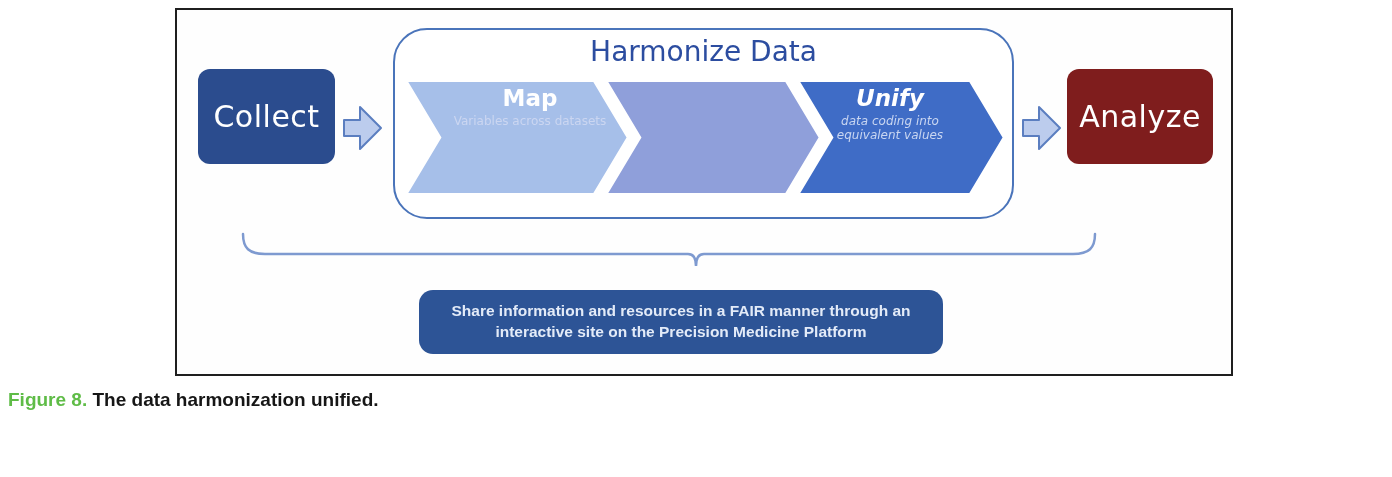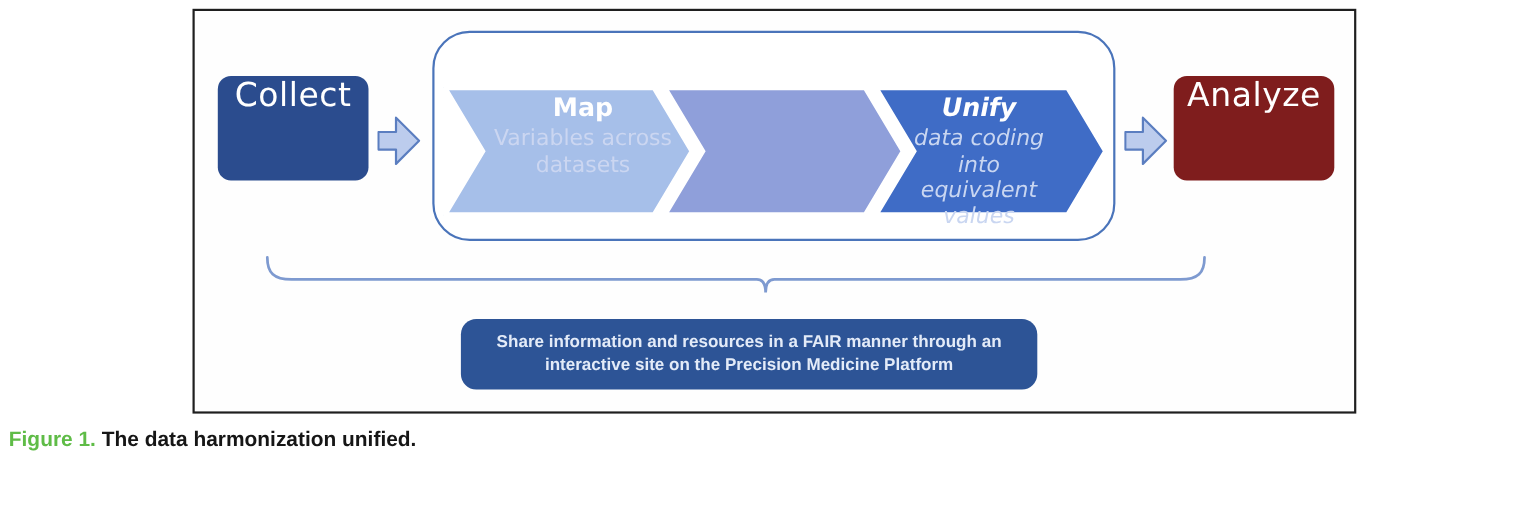--- a/index.html
+++ b/index.html
@@ -6,21 +6,21 @@
   .page {
     position:relative; width:1392px; height:477px; background:#ffffff;
     font-family:"DejaVu Sans", sans-serif; overflow:hidden;
   }
   .frame {
     position:absolute; left:175px; top:8px; width:1058px; height:368px;
     border:2px solid #1f1f1f; background:#fefefe; box-sizing:border-box;
   }
   .node-box {
     position:absolute; border-radius:12px; color:#ffffff;
-    display:flex; align-items:flex-start; justify-content:center;
+    display:flex; align-items:center; justify-content:center;
     font-size:30px; letter-spacing:0.5px;
   }
   .collect { left:21px; top:59px; width:137px; height:95px; }
   .analyze { left:890px; top:59px; width:146px; height:95px; }
   .flow-arrow { position:absolute; width:40px; height:48px; }
   .arrow-1 { left:166px; top:94px; }
   .arrow-2 { left:845px; top:94px; }
   .harmonize {
     position:absolute; left:216px; top:18px; width:621px; height:191px;
     background:#ffffff; border:2px solid #4a74ba; border-radius:34px;
@@ -31,21 +31,21 @@
   }
   .chevron-row { position:absolute; left:8px; top:48px; width:604px; height:119px; }
   .chev-text {
     position:absolute; top:48px; height:119px; width:200px;
     display:flex; flex-direction:column; align-items:center; pointer-events:none;
   }
   .chev-1 { left:35px; }
   .chev-2 { left:210px; }
   .chev-3 { left:395px;font-style:italic; }
   .chev-label { margin-top:7px; font-size:23px; font-weight:bold; color:#ffffff; }
-  .chev-desc { margin-top:3px; font-size:20px; line-height:1.18; text-align:center; }
+  .chev-desc { margin-top:3px; font-size:12px; line-height:1.18; text-align:center; }
   .chev-1 .chev-desc { max-width:170px; color:#cbd6f1; }
   .chev-2 .chev-desc { max-width:130px; color:#ced5f2; }
   .chev-3 .chev-desc { max-width:140px; color:#c9d6f1; }
   .brace-svg { position:absolute; left:64px; top:222px; width:856px; height:40px; }
   .share-box {
     position:absolute; left:242px; top:280px; width:524px; height:64px;
     border-radius:14px; color:#e3ebf8; box-sizing:border-box;
     display:flex; align-items:center; justify-content:center; text-align:center;
     font-family:"Liberation Sans", sans-serif; font-weight:bold; font-size:15.5px;
     line-height:1.35; padding:0 24px;
@@ -66,20 +66,21 @@
 
     <div class="node-box collect" style="background: rgb(43, 76, 142);">
       <span>Collect</span>
     </div>
 
     <svg class="flow-arrow arrow-1" viewBox="0 0 40 48">
       <path d="M1 16 H17 V3 L38 24 L17 45 V32 H1 Z" stroke-width="2" stroke-linejoin="round" stroke="#5b7ec0" fill="#bccced"></path>
     </svg>
 
     <div class="harmonize">
+      <div class="harmonize-title">Harmonize Data</div>
 
       <svg class="chevron-row" viewBox="0 0 604 119">
         <polygon points="0,1 192,1 227,59.5 192,118 0,118 35,59.5" stroke="#ffffff" stroke-width="6" fill="#a6bfe9"></polygon>
         <polygon points="200,1 384,1 419,59.5 384,118 200,118 235,59.5" stroke="#ffffff" stroke-width="6" fill="#8f9fda"></polygon>
         <polygon points="392,1 568,1 603,59.5 568,118 392,118 427,59.5" stroke="#ffffff" stroke-width="6" fill="#3f6cc6"></polygon>
       </svg>
 
       <div class="chev-text chev-1">
         <div class="chev-label">Map</div>
         <div class="chev-desc">Variables across datasets</div>
@@ -103,18 +104,18 @@
     </svg>
 
     <div class="share-box" style="background: rgb(45, 84, 150);">
       <span>Share information and resources in a FAIR manner through an interactive site on the Precision Medicine Platform</span>
     </div>
 
   </div>
 
   <div class="caption">
     <p class="caption-title">
-      <span style="color: rgb(95, 188, 71);">Figure 1.</span>
+      <span style="color: rgb(95, 188, 71);">Figure 8.</span>
       <span>The data harmonization unified.</span>
     </p>
   </div>
 
 </div>
 
 </body></html>

